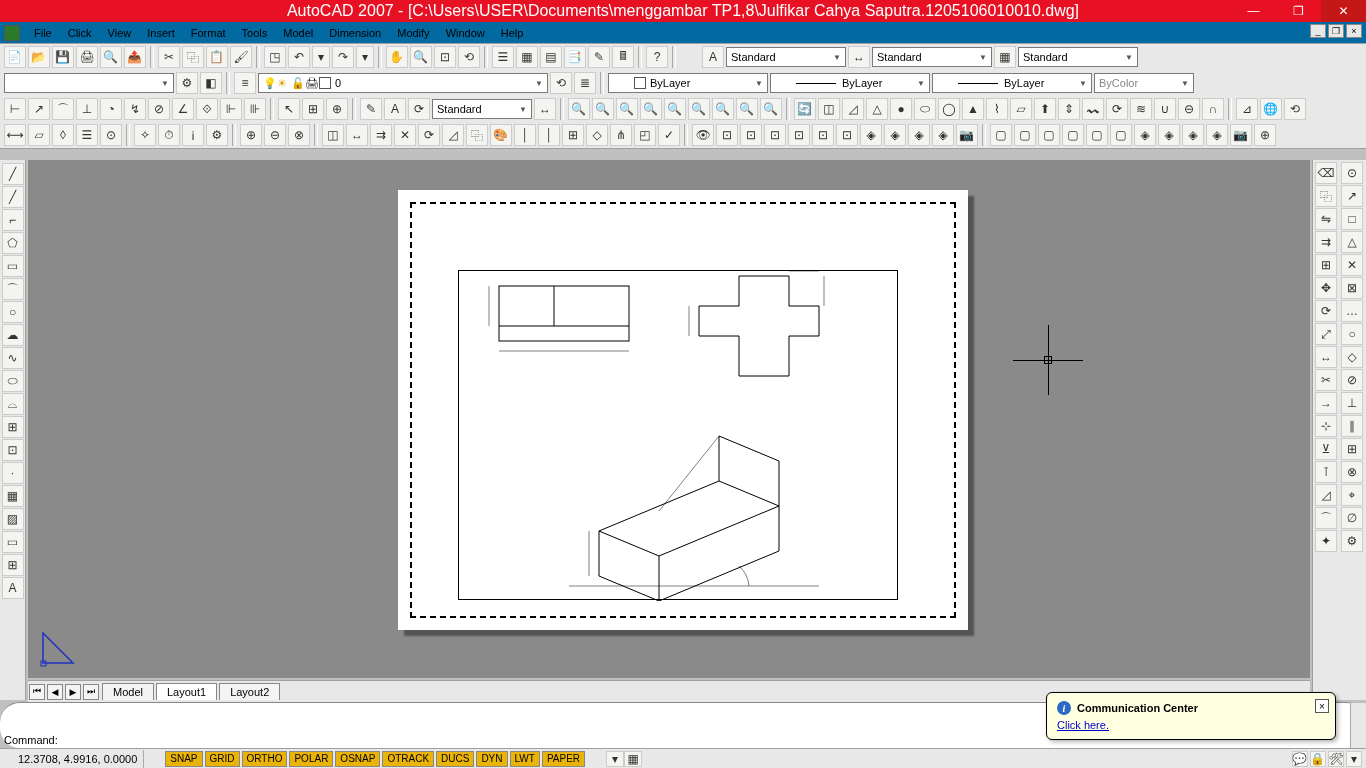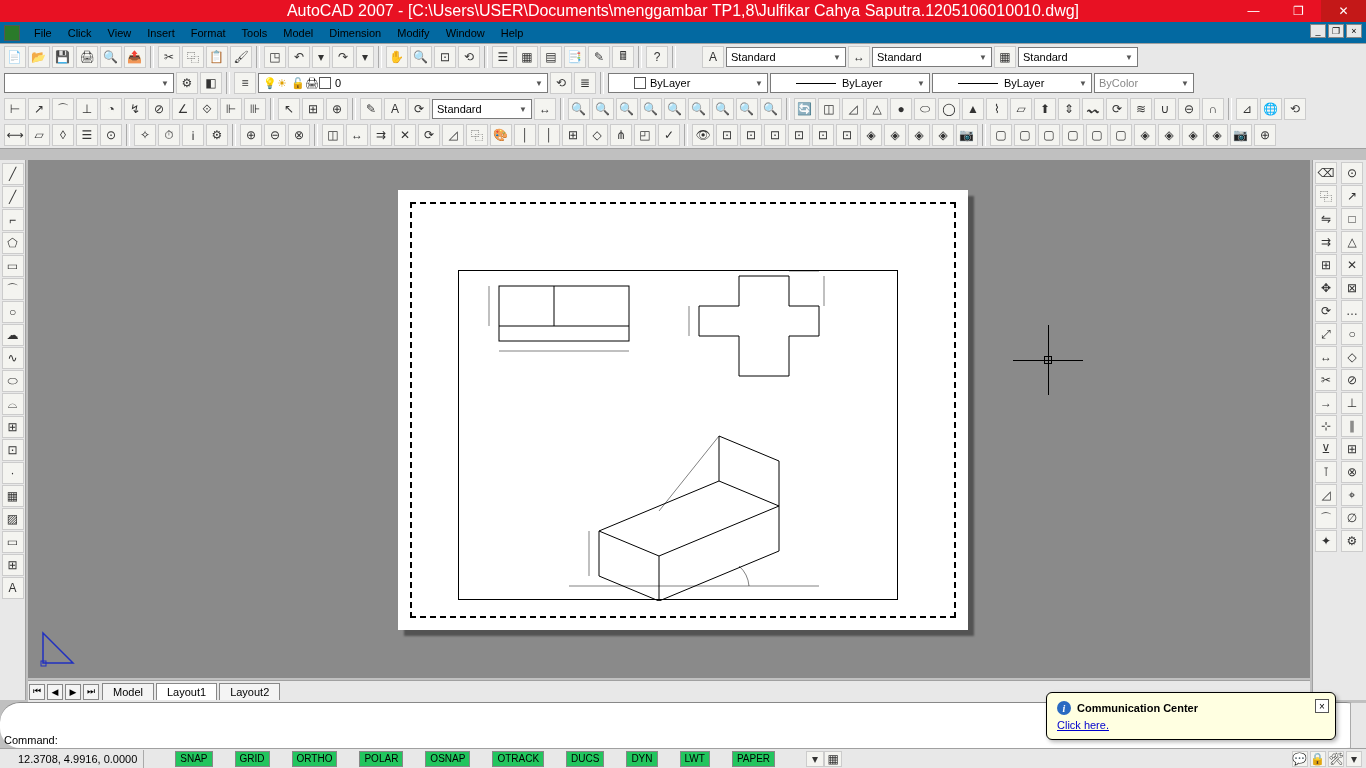--- a/index.html
+++ b/index.html
@@ -47,21 +47,21 @@
 .nav-btn { width: 16px; height: 16px; border: 1px solid #888; background: #f4f4f4; display: flex; align-items: center; justify-content: center; font-size: 9px; margin: 0 1px; }
 .tab { padding: 2px 10px; border: 1px solid #888; background: #f4f4f4; margin-left: 2px; font-size: 11px; border-bottom: none; }
 .tab.active { background: #fff; }
 
 .command-area { position: absolute; left: 0; right: 0; bottom: 20px; height: 46px; background: #fff; border-top: 1px solid #888; font-family: "Courier New", monospace; font-size: 12px; border-radius: 20px; }
 .command-scroll { position: absolute; right: 0; top: 0; width: 16px; bottom: 0; background: #e8e8e8; border-left: 1px solid #aaa; }
 .command-line { position: absolute; left: 4px; bottom: 2px; }
 
 .statusbar { position: absolute; left: 0; right: 0; bottom: 0; height: 20px; background: #e8e8e8; border-top: 1px solid #a0a0a0; display: flex; align-items: center; font-size: 11px; padding-left: 12px; }
 .status-cell { padding: 0 6px; border-right: 1px solid #aaa; height: 18px; display: flex; align-items: center; }
-.status-btn { padding: 0 4px; border: 1px solid #888; height: 16px; margin: 0 11px; display: flex; align-items: center; font-size: 10px; background: #22c55e; }
+.status-btn { padding: 0 4px; border: 1px solid #888; height: 16px; margin: 0 1px; display: flex; align-items: center; font-size: 10px; background: #eab308; }
 .status-tray { margin-left: auto; display: flex; gap: 2px; padding-right: 4px; }
 
 .notification { position: absolute; right: 30px; bottom: 28px; width: 290px; background: #ffffe1; border: 1px solid #000; border-radius: 6px; padding: 8px 10px; box-shadow: 2px 2px 4px rgba(0,0,0,0.3); }
 .notification .close-x { position: absolute; right: 6px; top: 6px; width: 14px; height: 14px; border: 1px solid #555; display: flex; align-items: center; justify-content: center; font-size: 10px; background: #fff; }
 .notification .ntitle { font-weight: bold; display: flex; align-items: center; gap: 6px; margin-bottom: 4px; }
 .notification .info-icon { width: 14px; height: 14px; border-radius: 50%; background: #2a6ac2; color: #fff; display: flex; align-items: center; justify-content: center; font-size: 10px; font-style: italic; font-family: serif; }
 .notification a { color: #0000cd; text-decoration: underline; }
 
 .crosshair { position: absolute; pointer-events: none; }
 .crosshair .h { position: absolute; width: 70px; height: 1px; background: #000; top: 0; left: -35px; }

